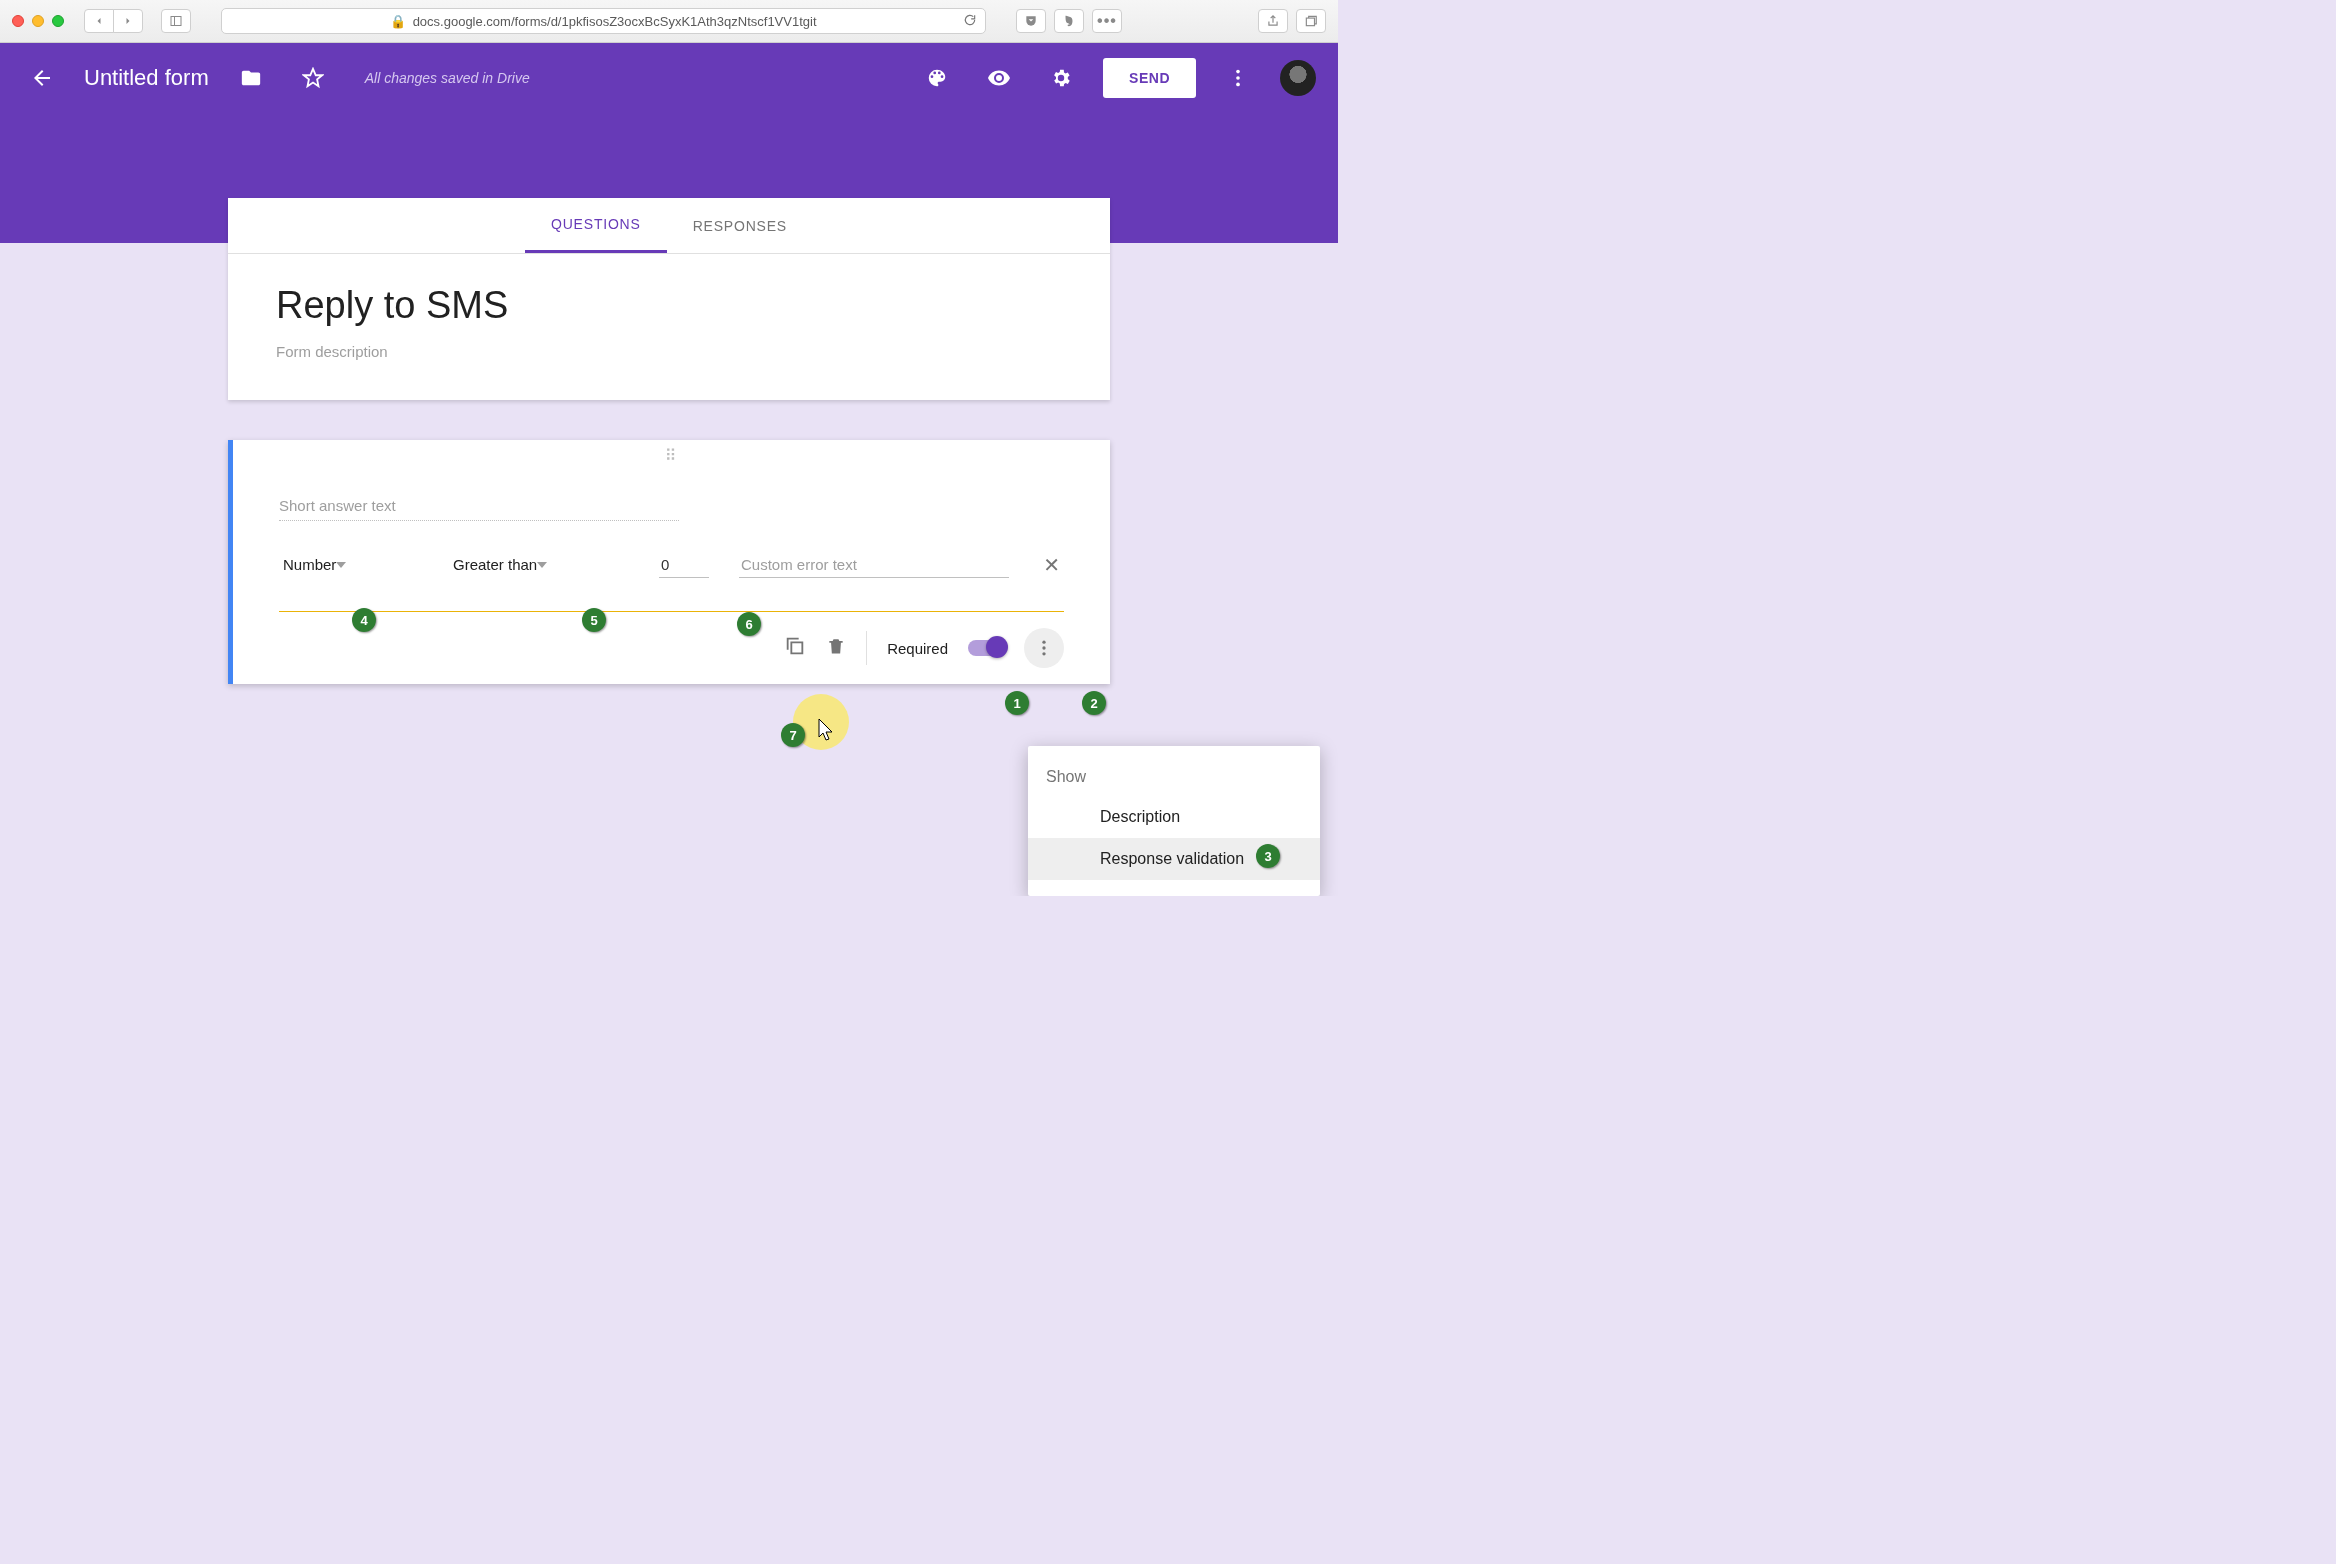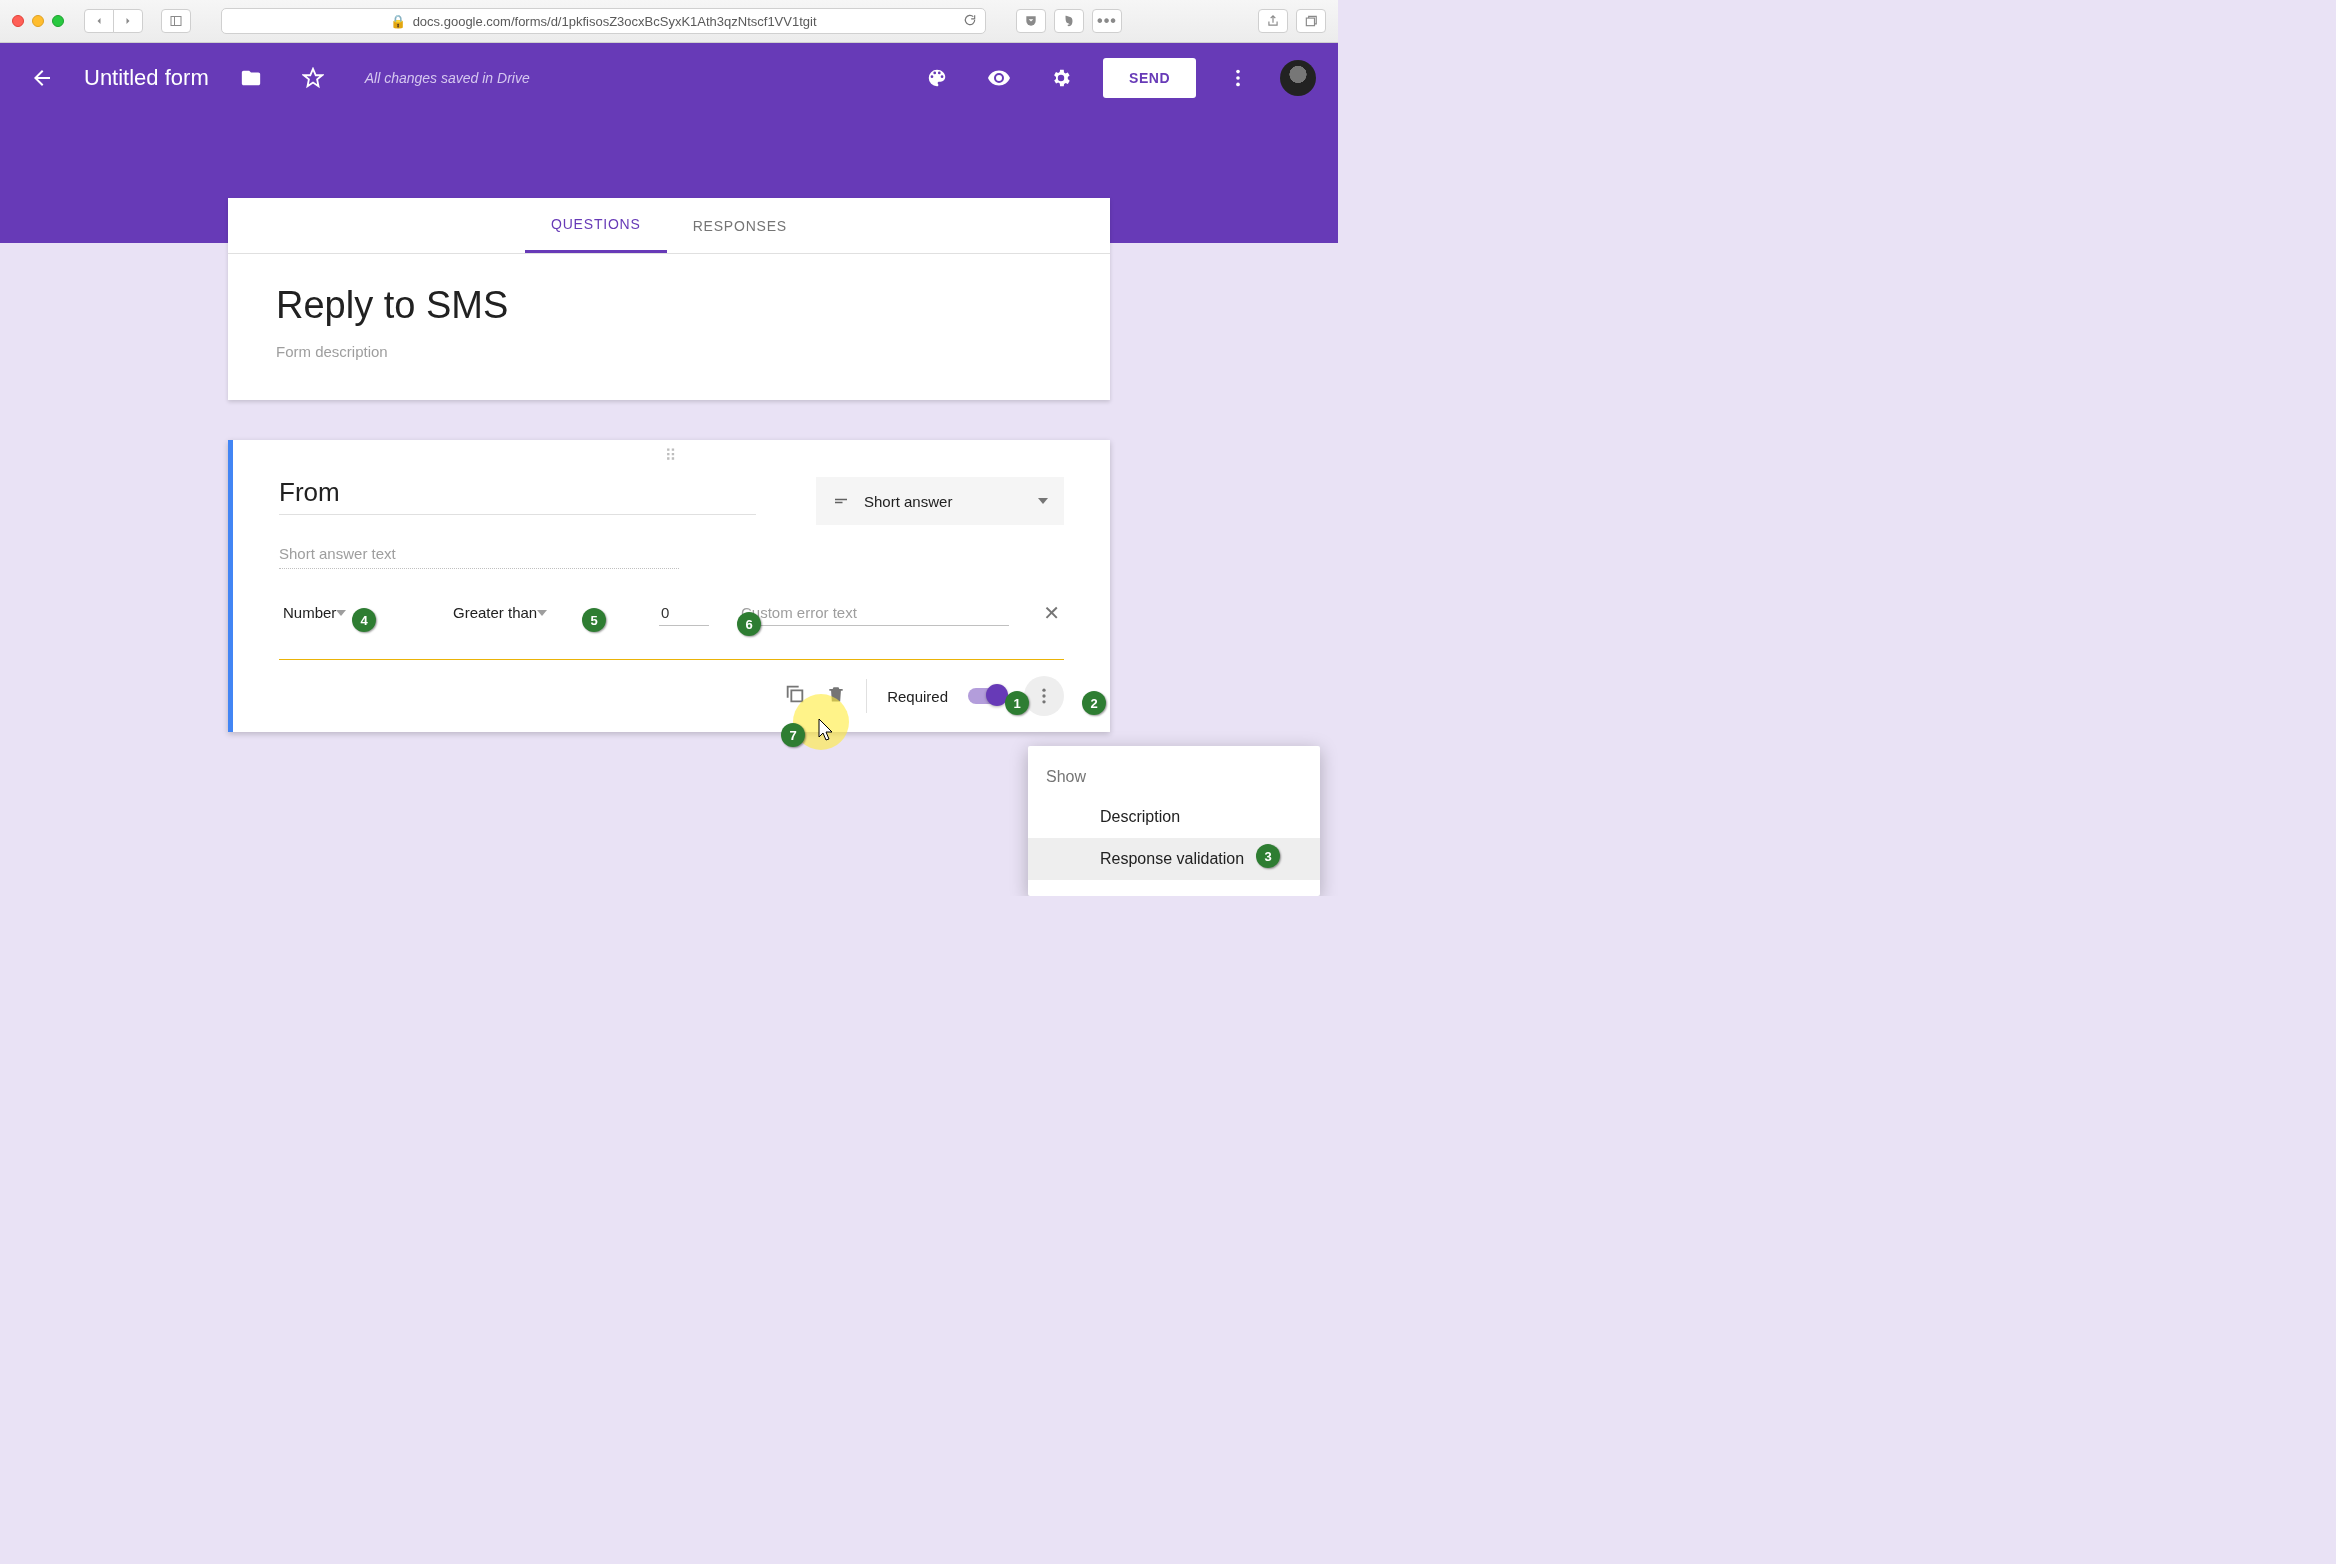--- a/index.html
+++ b/index.html
@@ -203,32 +203,20 @@
   </div>
   <div class="form-header">
     <div class="form-title">Reply to SMS</div>
     <div class="form-desc">Form description</div>
   </div>
 </div>
 
 <div class="question-card">
   <div class="drag-handle">⠿</div>
   <div class="q-body">
-    <div class="q-row">
-      <div class="q-title-wrap">
-        <div class="q-title">From</div>
-      </div>
-      <div class="q-type-select">
-        <svg width="18" height="18" viewBox="0 0 24 24">
-            <path fill="#616161" d="M4 9h16v2H4zm0 4h10v2H4z"></path>
-          </svg>
-        <span>Short answer</span>
-        <span class="tri"></span>
-      </div>
-    </div>
     <div class="answer-placeholder">Short answer text</div>
 
     <div class="validation-row">
       <div class="v-select" style="width:140px;">
         <span>Number</span>
         <span class="tri"></span>
       </div>
       <div class="v-select" style="width:180px;">
         <span>Greater than</span>
         <span class="tri"></span>

